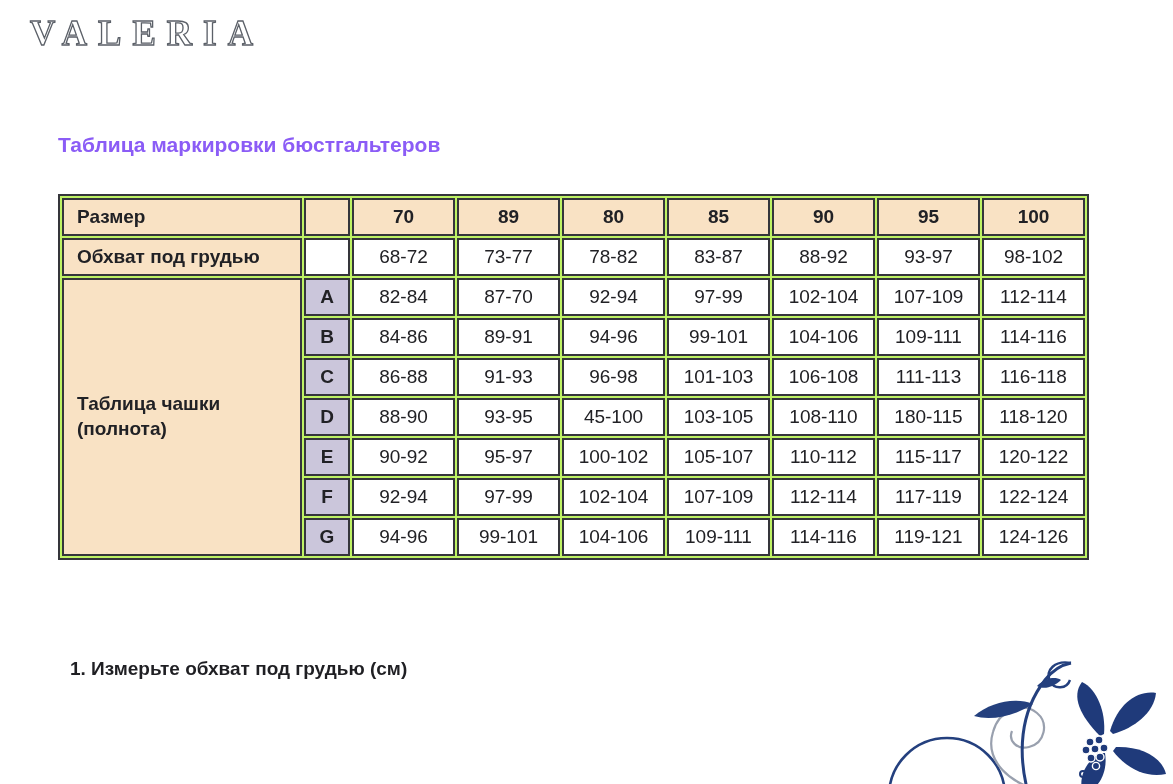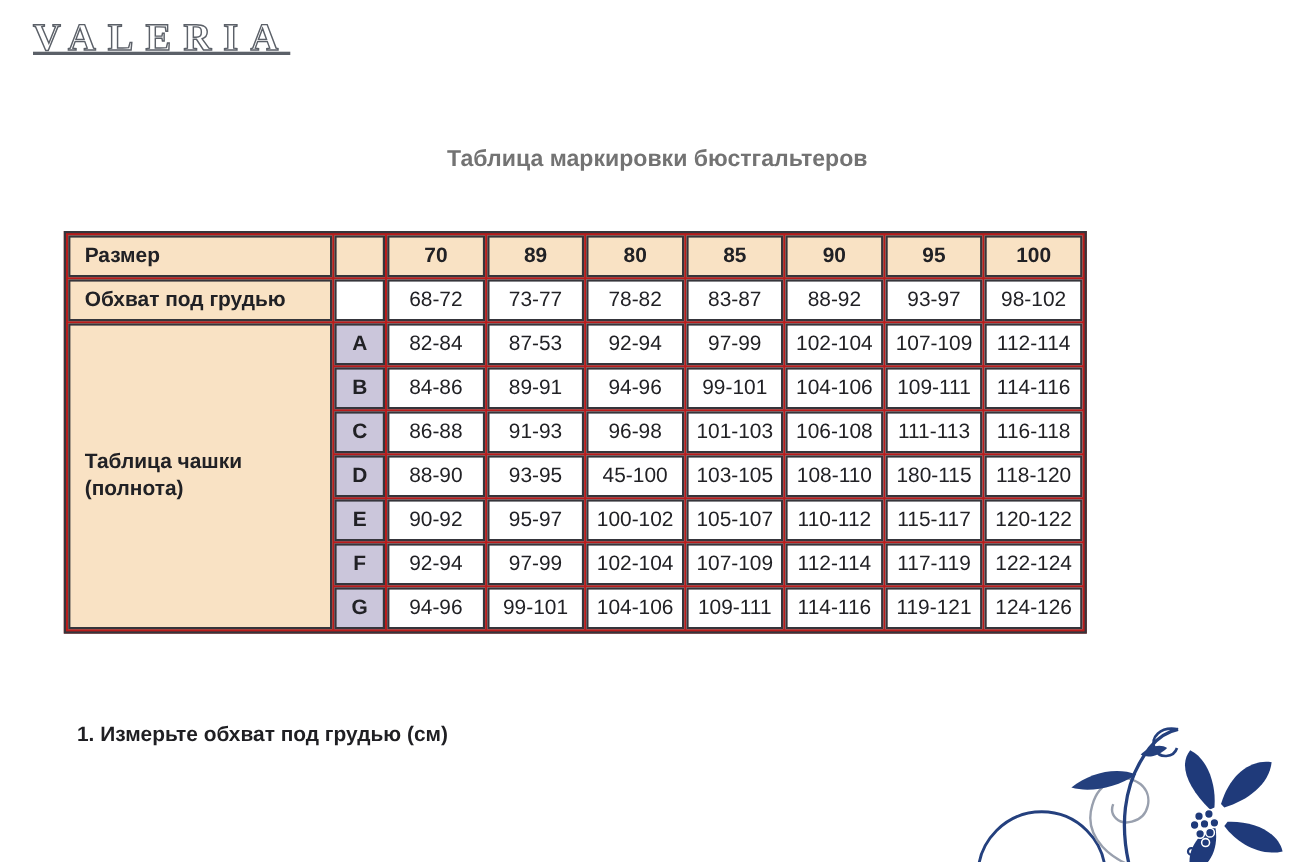--- a/index.html
+++ b/index.html
@@ -6,33 +6,32 @@
   body{
     width:1173px;height:784px;position:relative;overflow:hidden;
     background:#ffffff;color:#202024;
     font-family:"Liberation Sans", sans-serif;
   }
   .logo{
     position:absolute;left:30px;top:14px;
     font-family:"Liberation Serif", serif;
     font-weight:700;font-size:35px;letter-spacing:11px;
     color:#5b6068;
-    text-decoration:underline;
   }
   @supports (-webkit-text-stroke: 1px black){
     .logo{color:transparent;-webkit-text-stroke:1.3px #5b6068;}
   }
   .title{
     position:absolute;left:58px;top:133px;width:1079px;margin:0;
-    text-align:center;font-size:21px;font-weight:700;color:#737373;
+    font-size:21px;font-weight:700;color:#8b5cf6;
   }
   .size-table{
-    position:absolute;left:58px;top:210px;width:930px;
+    position:absolute;left:58px;top:194px;width:1031px;
     table-layout:fixed;border-collapse:separate;border-spacing:2px;
-    border:2px solid #35353b;background:#b91c1c;box-sizing:border-box;
+    border:2px solid #35353b;background:#bef264;box-sizing:border-box;
   }
   .size-table td{
     box-sizing:border-box;border:2px solid #35353b;
     height:38px;padding:0 6px;
     text-align:center;vertical-align:middle;
     font-size:19px;color:#212125;background:#ffffff;
   }
   .size-table td.label{text-align:left;padding-left:13px;}
   .size-table td.bold{font-weight:700;}
   .size-table td.peach{background:#f9e2c4;}
@@ -80,21 +79,21 @@
         <td>93-97</td>
         <td>98-102</td>
       </tr>
       <tr>
         <td class="label peach bold cup-merged" rowspan="7">
           <div>Таблица чашки</div>
           <div>(полнота)</div>
         </td>
         <td class="lav bold">A</td>
         <td>82-84</td>
-        <td>87-53</td>
+        <td>87-70</td>
         <td>92-94</td>
         <td>97-99</td>
         <td>102-104</td>
         <td>107-109</td>
         <td>112-114</td>
       </tr>
       <tr>
         <td class="lav bold">B</td>
         <td>84-86</td>
         <td>89-91</td>

